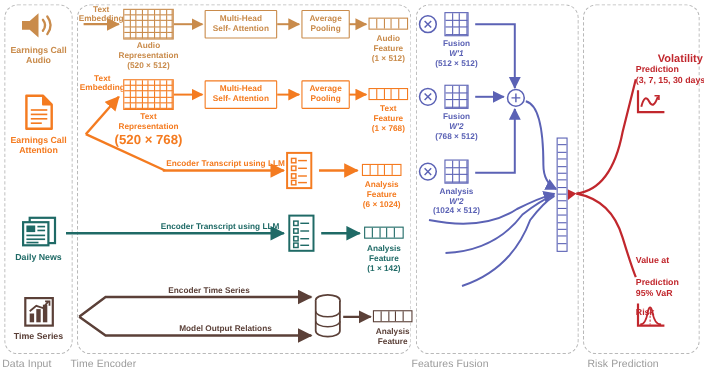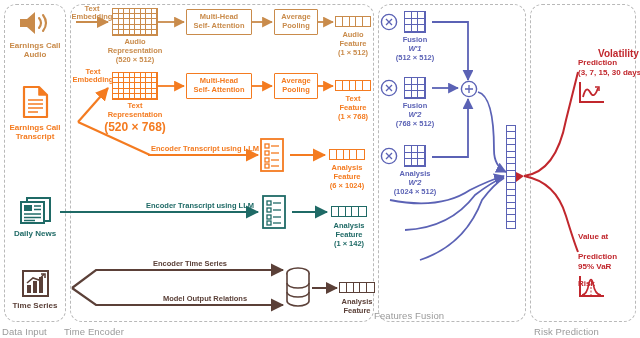--- a/index.html
+++ b/index.html
@@ -44,21 +44,21 @@
 
 <div class="stage">
 
   <div class="panel" style="left:4px;top:4px;width:62px;height:318px;"></div>
   <div class="panel" style="left:70px;top:4px;width:304px;height:318px;"></div>
   <div class="panel" style="left:378px;top:4px;width:148px;height:318px;"></div>
   <div class="panel" style="left:530px;top:4px;width:106px;height:318px;"></div>
 
   <div class="panel-label" style="left:2px;top:326px;">Data Input</div>
   <div class="panel-label" style="left:64px;top:326px;">Time Encoder</div>
-  <div class="panel-label" style="left:374px;top:310px;">Features Fusion</div>
+  <div class="panel-label" style="left:374px;top:326px;">Features Fusion</div>
   <div class="panel-label" style="left:534px;top:326px;">Risk Prediction</div>
 
   <div class="abs" style="left:18px;top:10px;width:36px;height:26px;">
     <svg width="36" height="26" viewBox="0 0 36 26">
       <path d="M2 9 L9 9 L17 2 L17 24 L9 17 L2 17 Z" fill="#C98B4B"></path>
       <path d="M21 8 Q25 13 21 18" stroke="#C98B4B" stroke-width="2.1" fill="none" stroke-linecap="round"></path>
       <path d="M25 5 Q31 13 25 21" stroke="#C98B4B" stroke-width="2.1" fill="none" stroke-linecap="round"></path>
     </svg>
   </div>
   <div class="lbl c" style="left:35px;top:41px;font-size:8px;color:#C98B4B;">Earnings Call</div>
@@ -70,21 +70,21 @@
       <path d="M17 2 L17 10 L25 10" fill="#F47B20" stroke="#F47B20" stroke-width="1.6" stroke-linejoin="round"></path>
       <g stroke="#F47B20" stroke-width="1.5">
         <line x1="6" y1="15" x2="21" y2="15"></line>
           <line x1="6" y1="19" x2="21" y2="19"></line>
         <line x1="6" y1="23" x2="21" y2="23"></line>
           <line x1="6" y1="27" x2="16" y2="27"></line>
       </g>
     </svg>
   </div>
   <div class="lbl c" style="left:35px;top:123px;font-size:8px;color:#F47B20;">Earnings Call</div>
-  <div class="lbl c" style="left:35px;top:132px;font-size:8px;color:#F47B20;">Transcript</div>
+  <div class="lbl c" style="left:35px;top:132px;font-size:8px;color:#F47B20;">Attention</div>
 
   <div class="abs" style="left:19px;top:195px;width:33px;height:30px;">
     <svg width="33" height="30" viewBox="0 0 33 30">
       <rect x="8" y="3" width="23" height="23" fill="#fff" stroke="#1F6A66" stroke-width="2"></rect>
       <rect x="2" y="7" width="23" height="21" fill="#fff" stroke="#1F6A66" stroke-width="2"></rect>
       <rect x="5" y="10" width="8" height="6" fill="#1F6A66"></rect>
       <g stroke="#1F6A66" stroke-width="1.5">
         <line x1="15" y1="11" x2="22" y2="11"></line>
           <line x1="15" y1="14.5" x2="22" y2="14.5"></line>
         <line x1="5" y1="19" x2="22" y2="19"></line>

